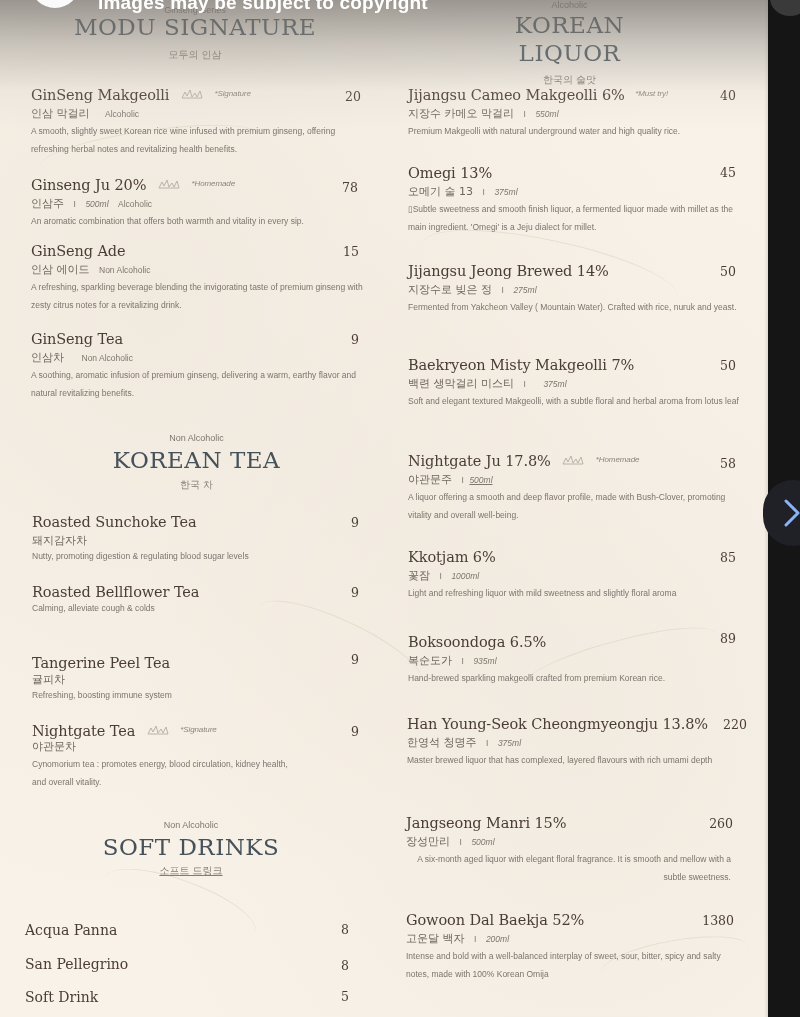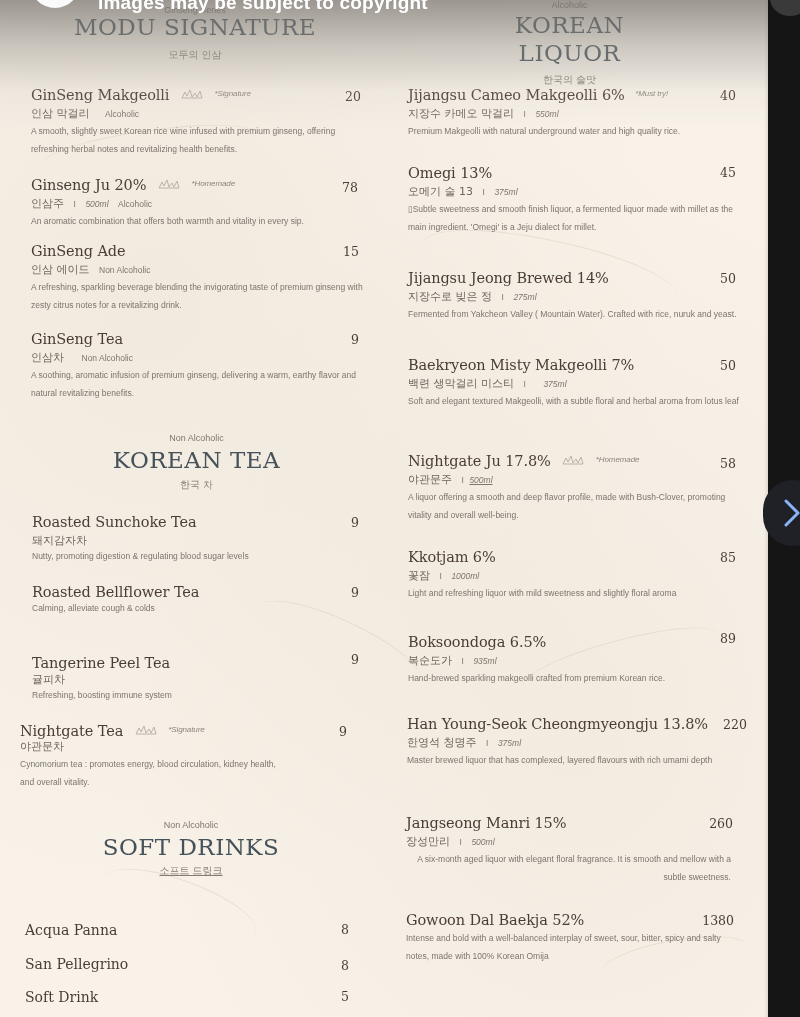--- a/index.html
+++ b/index.html
@@ -155,21 +155,21 @@
         <div class="item-desc" style="line-height:14px;">Calming, alleviate cough &amp; colds</div>
       </div>
 
       <div class="item" style="left:32px;top:655px;width:340px;">
         <div class="item-name">Tangerine Peel Tea</div>
         <div class="item-price" style="left:300px;top:-3px;width:27px;">9</div>
         <div class="item-sub" style="margin-top:1px;">귤피차</div>
         <div class="item-desc" style="line-height:14px;">Refreshing, boosting immune system</div>
       </div>
 
-      <div class="item" style="left:20px;top:723px;width:340px;">
+      <div class="item" style="left:32px;top:723px;width:340px;">
         <div class="item-name">
           <span>Nightgate Tea</span>
           <svg class="ginseng-icon" viewBox="0 0 24 11">
               <path d="M2 10 L5 4 L7 8 L10 2 L12 9 L15 5 L17 9 L20 3 L22 10 Z" fill="none" stroke="#b9b2a8" stroke-width="1"></path>
             </svg>
           <span class="item-tag">*Signature</span>
         </div>
         <div class="item-price" style="left:300px;top:1px;width:27px;">9</div>
         <div class="item-sub" style="margin-top:0;">야관문차</div>
         <div class="item-desc" style="width:270px;">Cynomorium tea :  promotes energy, blood circulation, kidney health, and overall vitality.</div>
@@ -220,21 +220,21 @@
         <div class="item-name">Omegi 13%</div>
         <div class="item-price" style="left:300px;top:0px;width:28px;">45</div>
         <div class="item-sub">
           <span>오메기 술 13</span>
           <span class="meta">I</span>
           <span class="meta italic">375ml</span>
         </div>
         <div class="item-desc">▯Subtle sweetness and smooth finish liquor, a fermented liquor made with millet as the main ingredient. 'Omegi' is a Jeju dialect for millet.</div>
       </div>
 
-      <div class="item" style="left:8px;top:263px;width:335px;margin-top:7px;">
+      <div class="item" style="left:8px;top:263px;width:335px;">
         <div class="item-name">Jijangsu Jeong Brewed 14%</div>
         <div class="item-price" style="left:300px;top:1px;width:28px;">50</div>
         <div class="item-sub">
           <span>지장수로 빚은 정</span>
           <span class="meta">I</span>
           <span class="meta italic">275ml</span>
         </div>
         <div class="item-desc">Fermented from Yakcheon Valley ( Mountain Water). Crafted with rice, nuruk and yeast.</div>
       </div>
 
@@ -306,20 +306,25 @@
           <span>장성만리</span>
           <span class="meta">I</span>
           <span class="meta italic">500ml</span>
         </div>
         <div class="item-desc" style="width:325px;text-align:right;">A six-month aged liquor with elegant floral fragrance. It is smooth and mellow with a subtle sweetness.</div>
       </div>
 
       <div class="item" style="left:6px;top:912px;width:340px;">
         <div class="item-name">Gowoon Dal Baekja 52%</div>
         <div class="item-price" style="left:290px;top:1px;width:38px;">1380</div>
+        <div class="item-sub">
+          <span>고운달 백자</span>
+          <span class="meta">I</span>
+          <span class="meta italic">200ml</span>
+        </div>
         <div class="item-desc" style="width:335px;">Intense and bold with a well-balanced interplay of sweet, sour, bitter, spicy and salty notes, made with 100% Korean Omija</div>
       </div>
     </div>
   </div>
 
   <div class="right-strip-fade"></div>
   <div class="right-strip"></div>
 
   <div class="top-overlay"></div>
   <div class="top-circle"></div>

